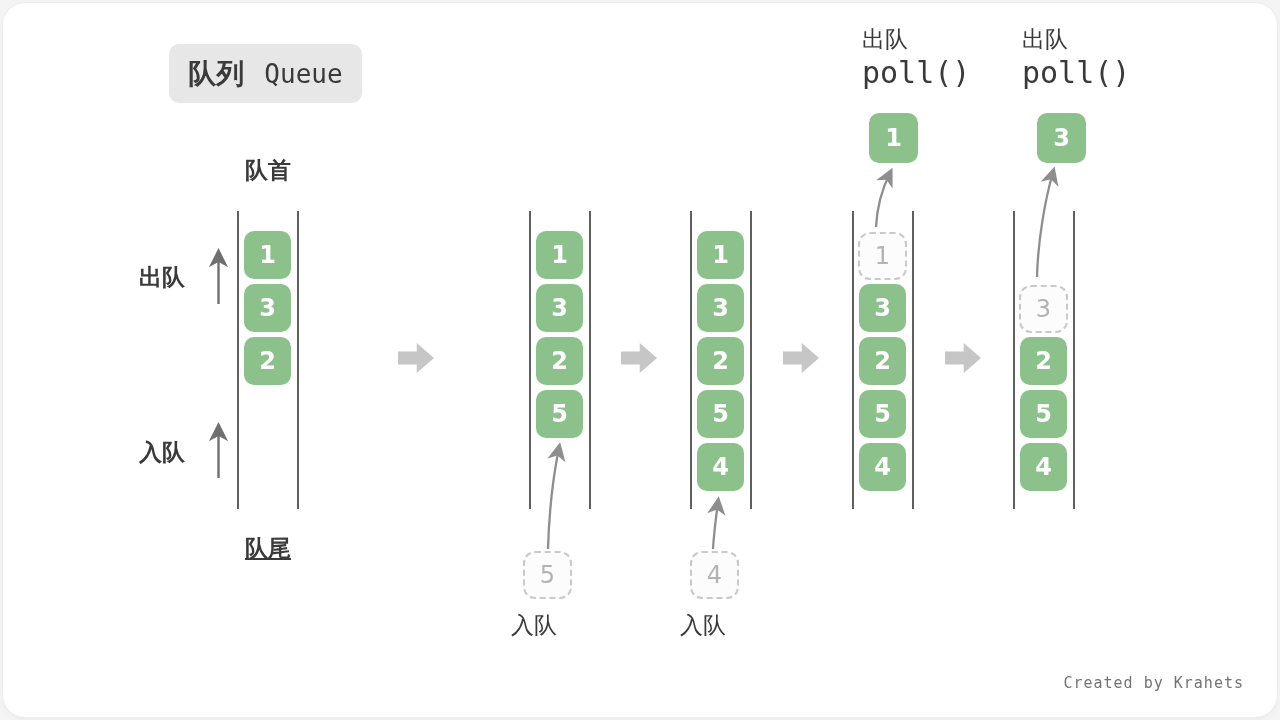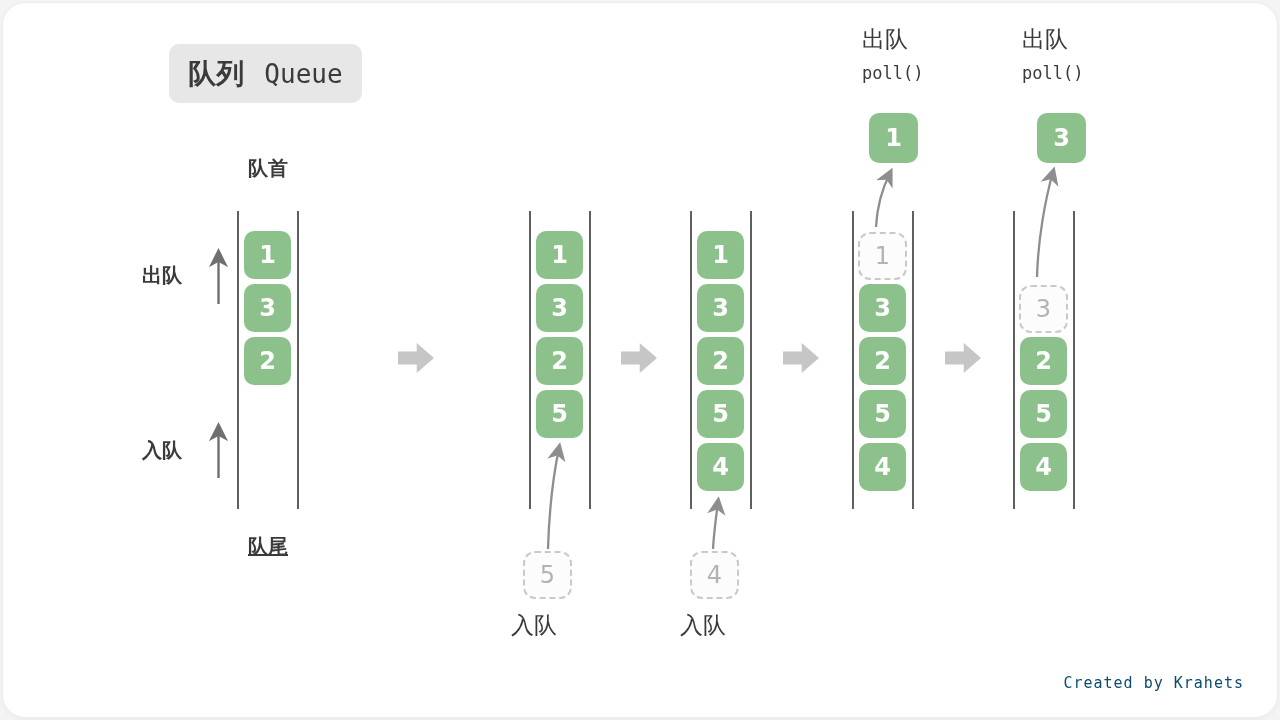--- a/index.html
+++ b/index.html
@@ -7,42 +7,42 @@
           font-family:"Liberation Sans",sans-serif;color:#3a3a3a;}
   .card{position:absolute;left:3px;top:3px;right:3px;bottom:3px;background:#ffffff;
         border-radius:22px;box-shadow:0 0 0 1px #ededed, 0 2px 6px rgba(0,0,0,.05);}
   .abs{position:absolute;}
 
   .badge{left:169px;top:44px;width:193px;height:59px;background:#e7e7e7;border-radius:10px;
          display:flex;align-items:center;justify-content:center;gap:20px;}
   .badge .zh{font-size:28px;font-weight:bold;}
   .badge .en{font-size:26px;font-family:"DejaVu Sans Mono",monospace;}
 
-  .cjk-label{font-size:20px;font-weight:bold;color:#3a3a3a;text-align:center;width:100px;}
+  .cjk-label{font-size:23px;font-weight:bold;color:#3a3a3a;text-align:center;width:100px;}
 
   .rail{width:2px;background:#5f5f5f;top:211px;height:298px;}
 
   .cell{width:47px;height:48px;border-radius:10px;background:#8cc18c;color:#ffffff;
         display:flex;align-items:center;justify-content:center;
         font-size:24px;font-weight:bold;font-family:"DejaVu Sans",sans-serif;}
   .cell.out{width:49px;height:50px;}
   .ghost{width:49px;height:48px;border-radius:12px;border:2px dashed #c9c9c9;background:#fcfcfc;
          color:#b3b3b3;display:flex;align-items:center;justify-content:center;
          font-size:24px;font-family:"DejaVu Sans",sans-serif;box-sizing:border-box;}
 
   .oplabel{line-height:34px;white-space:nowrap;}
   .oplabel .action{font-size:23px;color:#3a3a3a;display:block;}
-  .oplabel .code{font-size:17px;font-family:"DejaVu Sans Mono",monospace;color:#3a3a3a;display:block;}
+  .oplabel .code{font-size:30px;font-family:"DejaVu Sans Mono",monospace;color:#3a3a3a;display:block;}
   .oplabel .code .arg{color:#4e9b4e;font-weight:bold;}
 
   .flow-arrow{width:36px;height:30px;background:#c6c6c6;
               clip-path:polygon(0 28%,52% 28%,52% 0,100% 50%,52% 100%,52% 72%,0 72%);}
 
   .watermark{right:36px;top:674px;font-family:"DejaVu Sans Mono",monospace;font-size:15px;
-             color:#0c4a6e;letter-spacing:1px;}
+             color:#737373;letter-spacing:1px;}
   svg.overlay{position:absolute;left:0;top:0;pointer-events:none;}
 </style>
 </head>
 <body>
 
 <div class="canvas">
   <div class="card"></div>
 
   <div class="abs badge">
     <span class="zh">队列</span>

